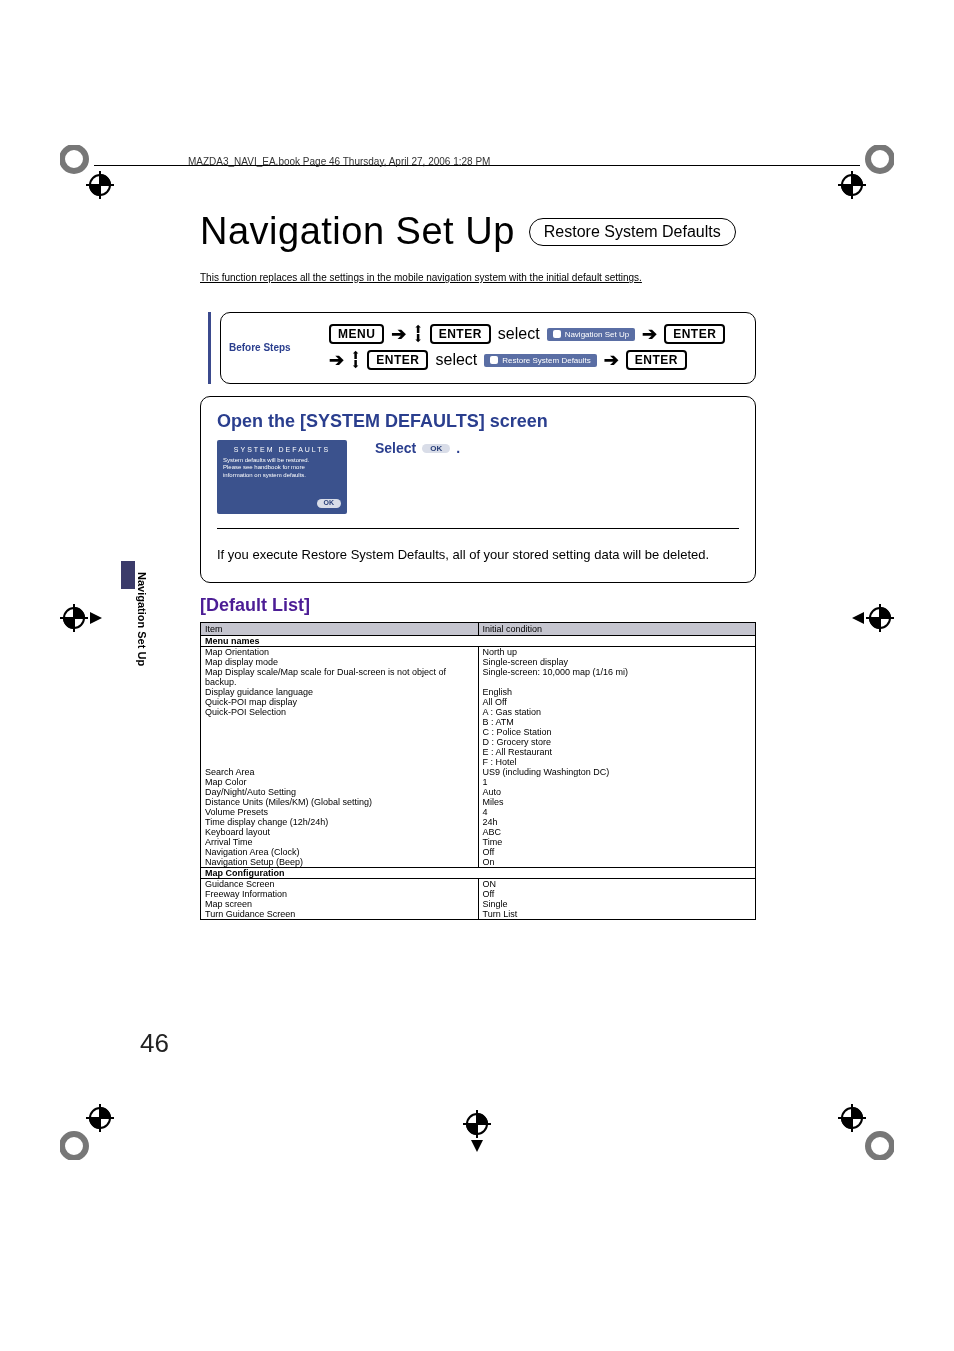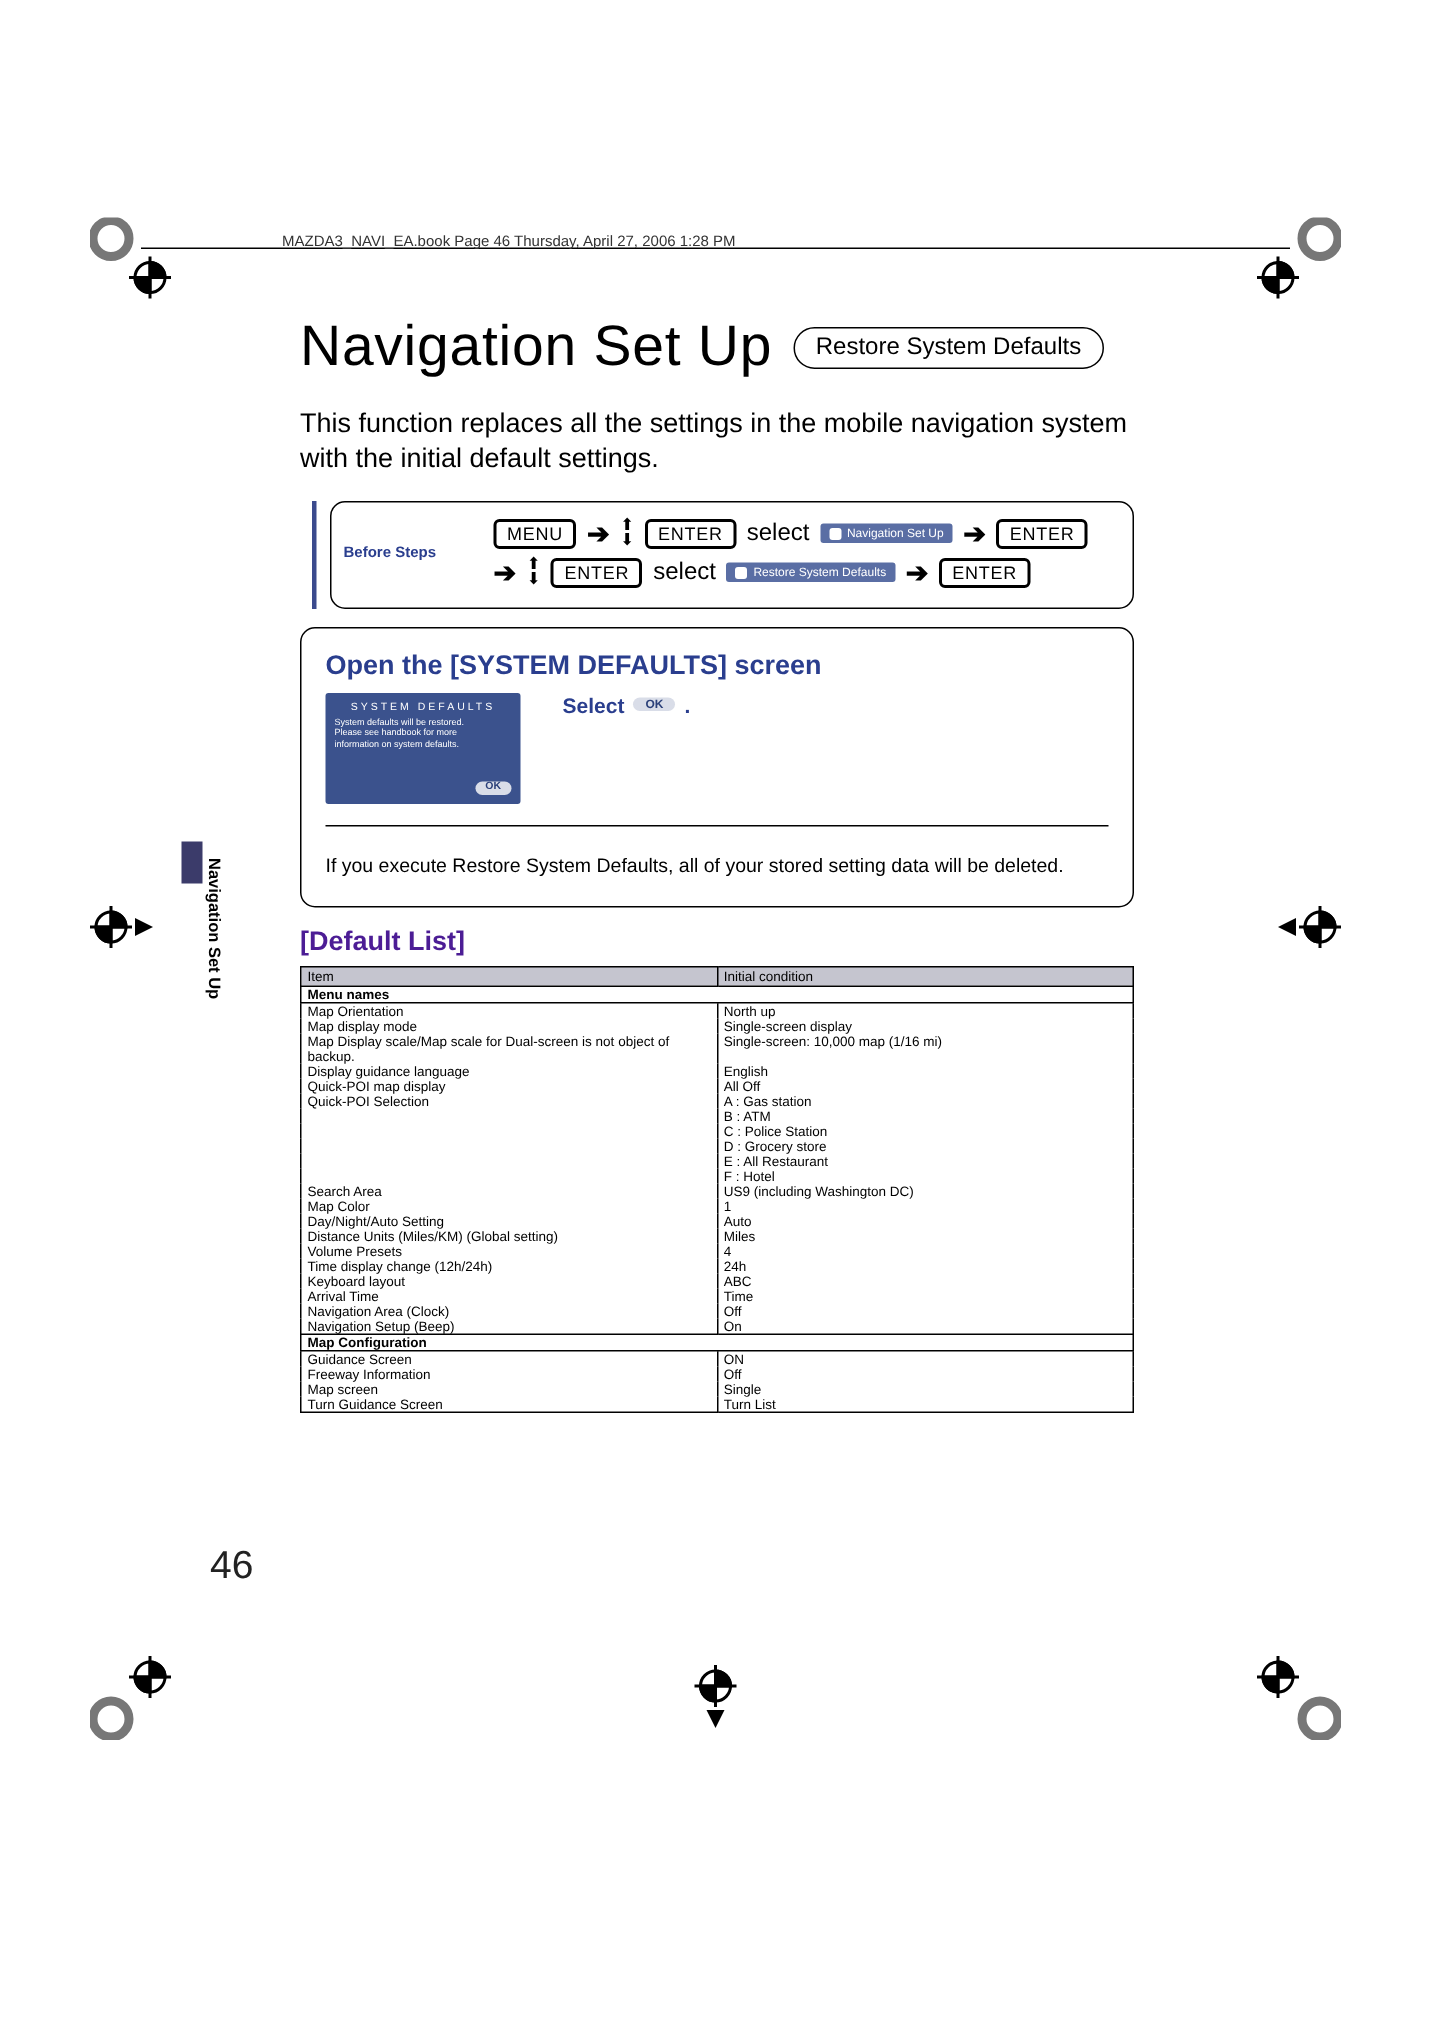--- a/index.html
+++ b/index.html
@@ -55,21 +55,21 @@
   .title {
     font-size: 38px; font-weight: 400; letter-spacing: 0.5px;
     font-family: Arial, Helvetica, sans-serif;
   }
   .pill {
     border: 1.5px solid #000; border-radius: 18px; padding: 4px 14px;
     font-size: 16px;
   }
 
   .intro {
-    font-size: 18px; line-height: 1.3; margin-bottom: 16px;
+    font-size: 10px; line-height: 1.3; margin-bottom: 28px; text-decoration: underline;
   }
 
   
   .before-wrap {
     position: relative; width: 100%; margin-bottom: 12px;
   }
   .before-sidebar {
     position: absolute; left: 8px; top: 0; bottom: 0; width: 3px; background: #3b4a8d;
   }
   .before-box {
@@ -82,21 +82,21 @@
   }
   .steps-col { flex: 1; }
   .step-row {
     display: flex; align-items: center; gap: 7px; padding: 3px 0;
   }
   .arrow-right {
     font-size: 18px; font-weight: bold; line-height: 1;
   }
   .btn-key {
     border: 2px solid #000; border-radius: 4px; padding: 1px 7px;
-    font-size: 12px; font-weight: normal; letter-spacing: 0.5px;
+    font-size: 12px; font-weight: bold; letter-spacing: 0.5px;
     display: inline-block;
   }
   .sel-label { font-size: 16px; }
   .screen-chip {
     display: inline-flex; align-items: center; gap: 4px;
     background: #5a6ea4; color: #fff; font-size: 8px;
     padding: 2px 6px; min-width: 80px;
     border-radius: 2px;
   }
   .screen-chip .ci { width: 8px; height: 8px; background: #fff; border-radius: 2px; }

